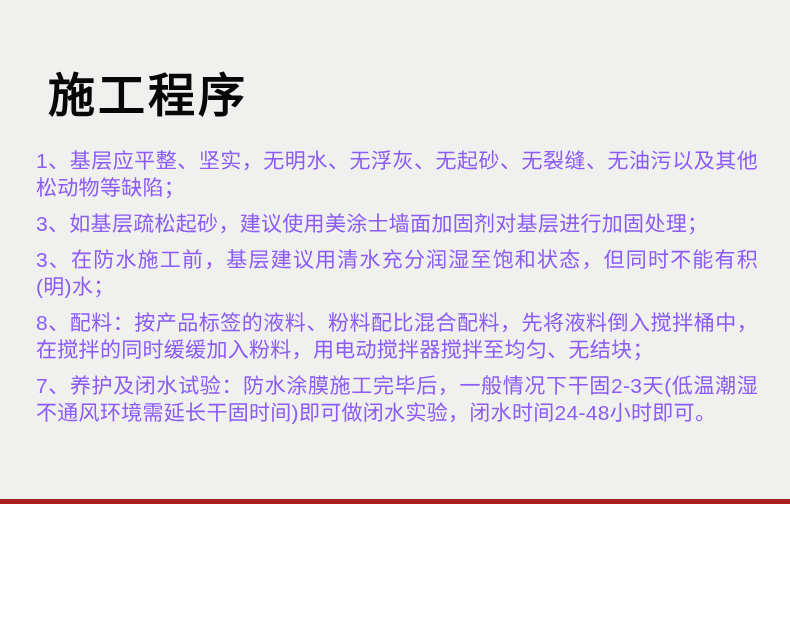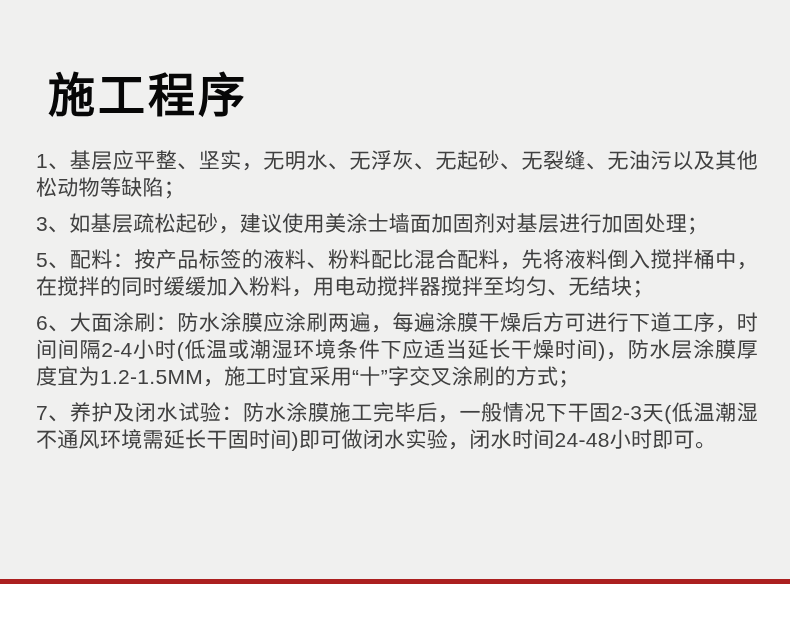--- a/index.html
+++ b/index.html
@@ -8,21 +8,21 @@
     padding: 0;
   }
   body {
     width: 790px;
     height: 632px;
     font-family: "Liberation Sans", sans-serif;
   }
   .page {
     position: relative;
     width: 790px;
-    height: 584px;
+    height: 504px;
     background: #f0f0ef;
     overflow: hidden;
     box-sizing: border-box;
   }
   .page-title {
     margin: 0;
     position: absolute;
     left: 48px;
     top: 68px;
     font-size: 47px;
@@ -34,21 +34,21 @@
   .content {
     position: absolute;
     left: 36px;
     top: 147px;
     width: 722px;
   }
   .content p {
     margin: 0 0 9px 0;
     font-size: 21px;
     line-height: 27px;
-    color: #404040;
+    color: #8b5cf6;
     text-align: justify;
     text-justify: inter-ideograph;
     letter-spacing: 0.3px;
   }
   .footer-bar {
     position: absolute;
     left: 0;
     bottom: 0;
     width: 100%;
     height: 5px;
@@ -56,19 +56,19 @@
 </style>
 </head>
 <body>
 
 <div class="page" style="background: rgb(240, 240, 239);">
   <h1 class="page-title">施工程序</h1>
 
   <div class="content">
     <p>1、基层应平整、坚实，无明水、无浮灰、无起砂、无裂缝、无油污以及其他松动物等缺陷；</p>
     <p>3、如基层疏松起砂，建议使用美涂士墙面加固剂对基层进行加固处理；</p>
-    <p>5、配料：按产品标签的液料、粉料配比混合配料，先将液料倒入搅拌桶中，在搅拌的同时缓缓加入粉料，用电动搅拌器搅拌至均匀、无结块；</p>
-    <p>6、大面涂刷：防水涂膜应涂刷两遍，每遍涂膜干燥后方可进行下道工序，时间间隔2-4小时(低温或潮湿环境条件下应适当延长干燥时间)，防水层涂膜厚度宜为1.2-1.5MM，施工时宜采用“十”字交叉涂刷的方式；</p>
+    <p>3、在防水施工前，基层建议用清水充分润湿至饱和状态，但同时不能有积(明)水；</p>
+    <p>8、配料：按产品标签的液料、粉料配比混合配料，先将液料倒入搅拌桶中，在搅拌的同时缓缓加入粉料，用电动搅拌器搅拌至均匀、无结块；</p>
     <p>7、养护及闭水试验：防水涂膜施工完毕后，一般情况下干固2-3天(低温潮湿不通风环境需延长干固时间)即可做闭水实验，闭水时间24-48小时即可。</p>
   </div>
 
   <div class="footer-bar" style="background: rgb(171, 31, 31);"></div>
 </div>
 
 </body></html>

